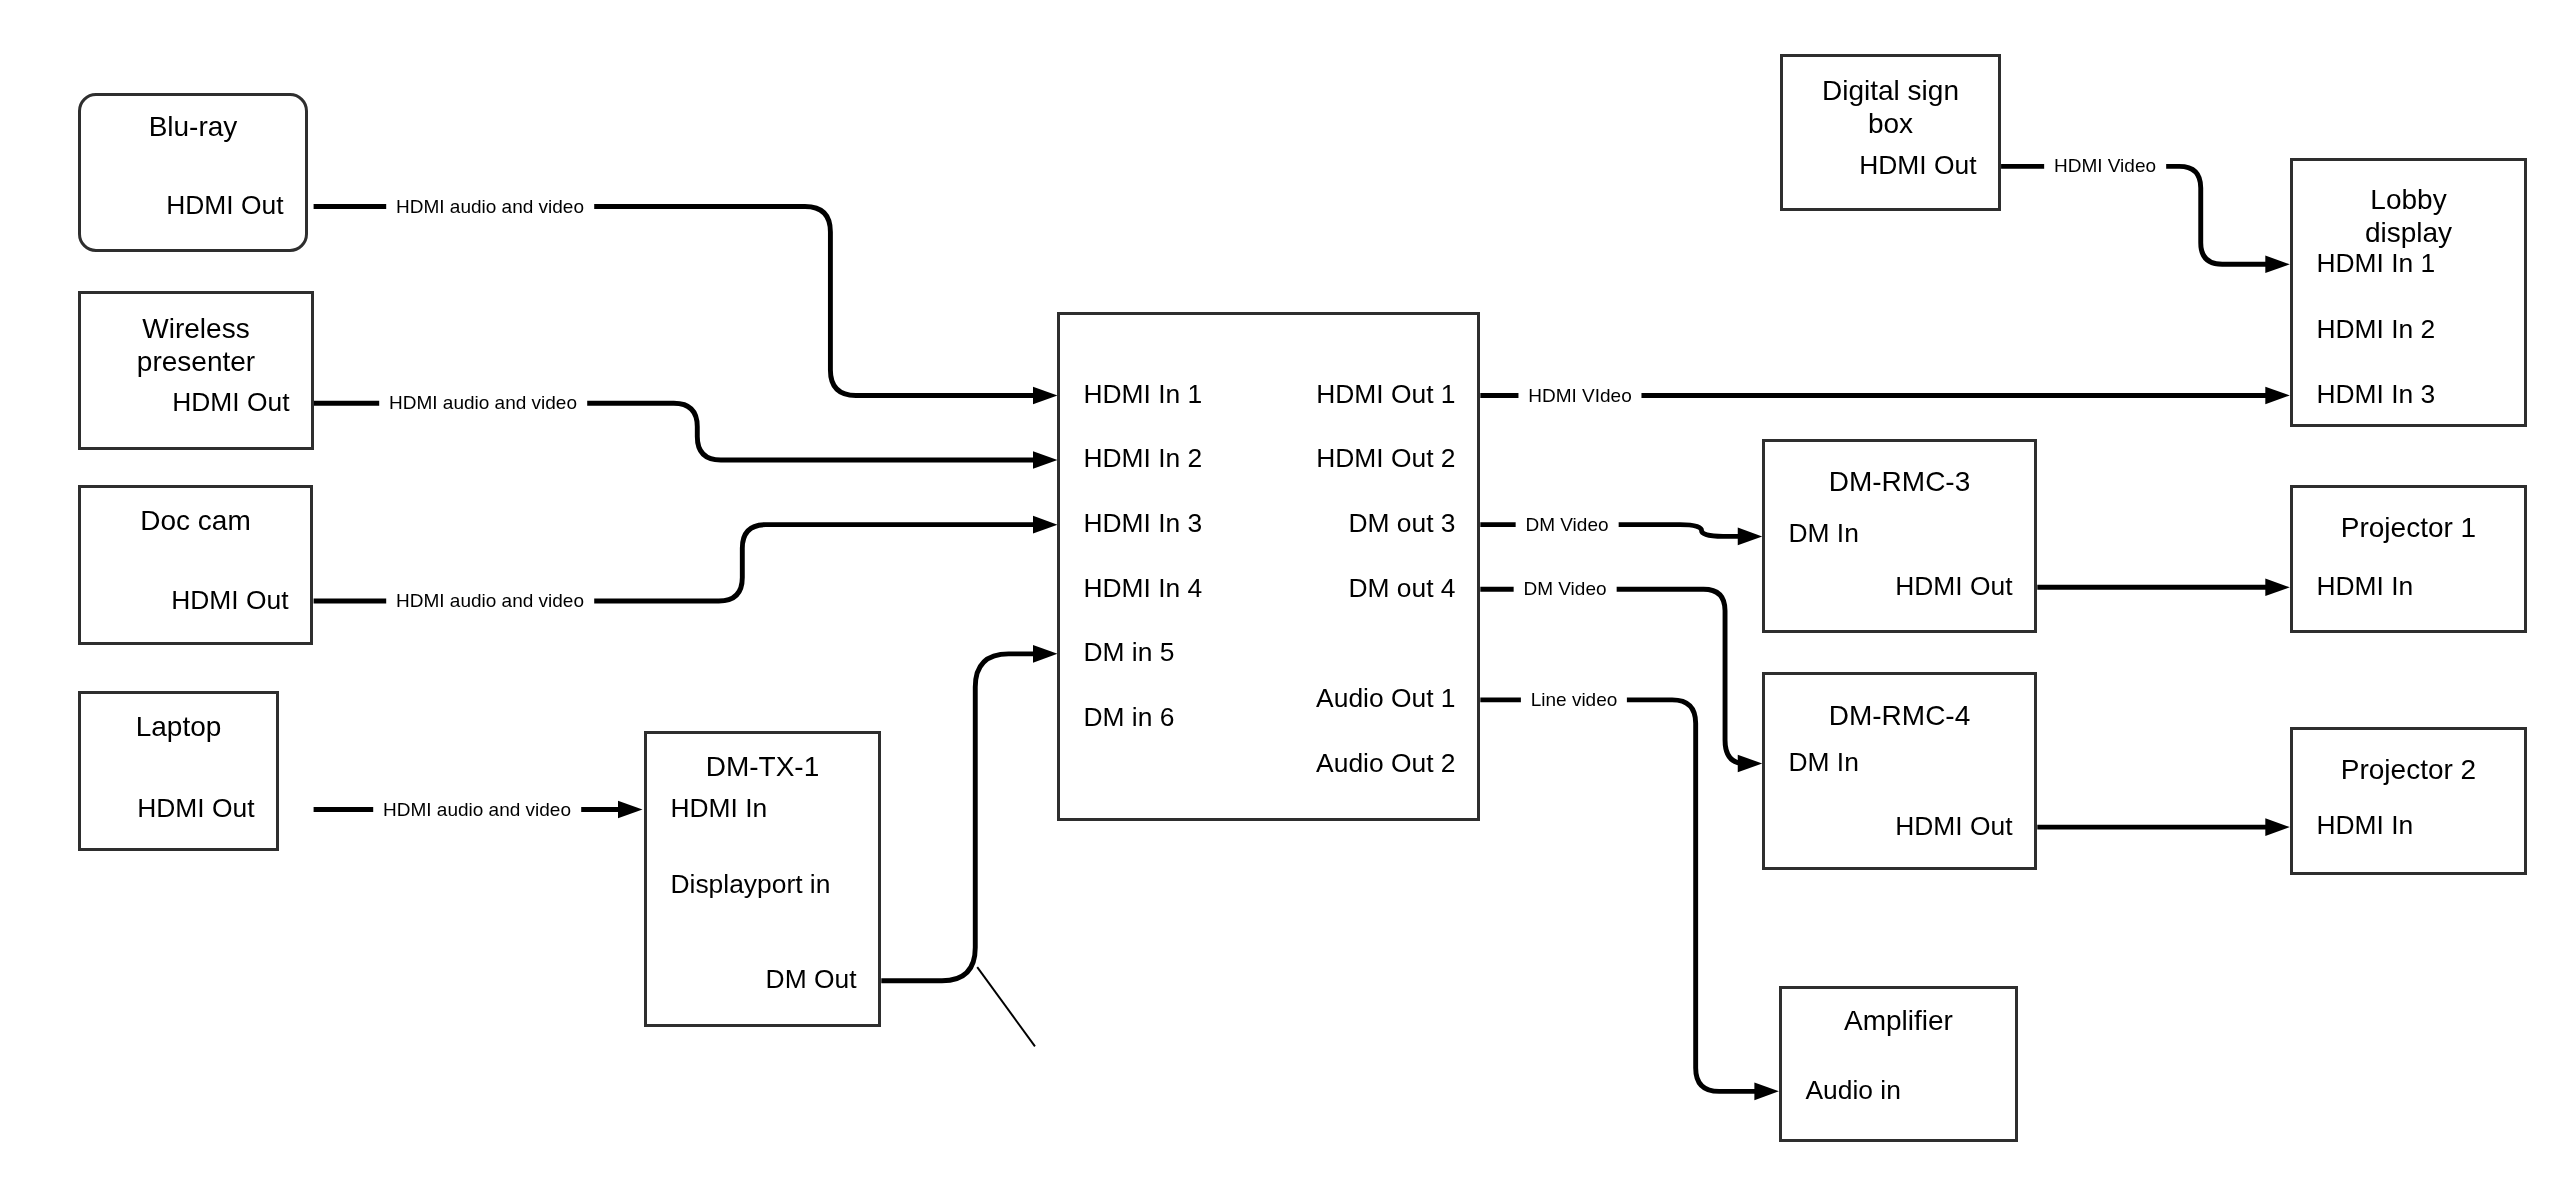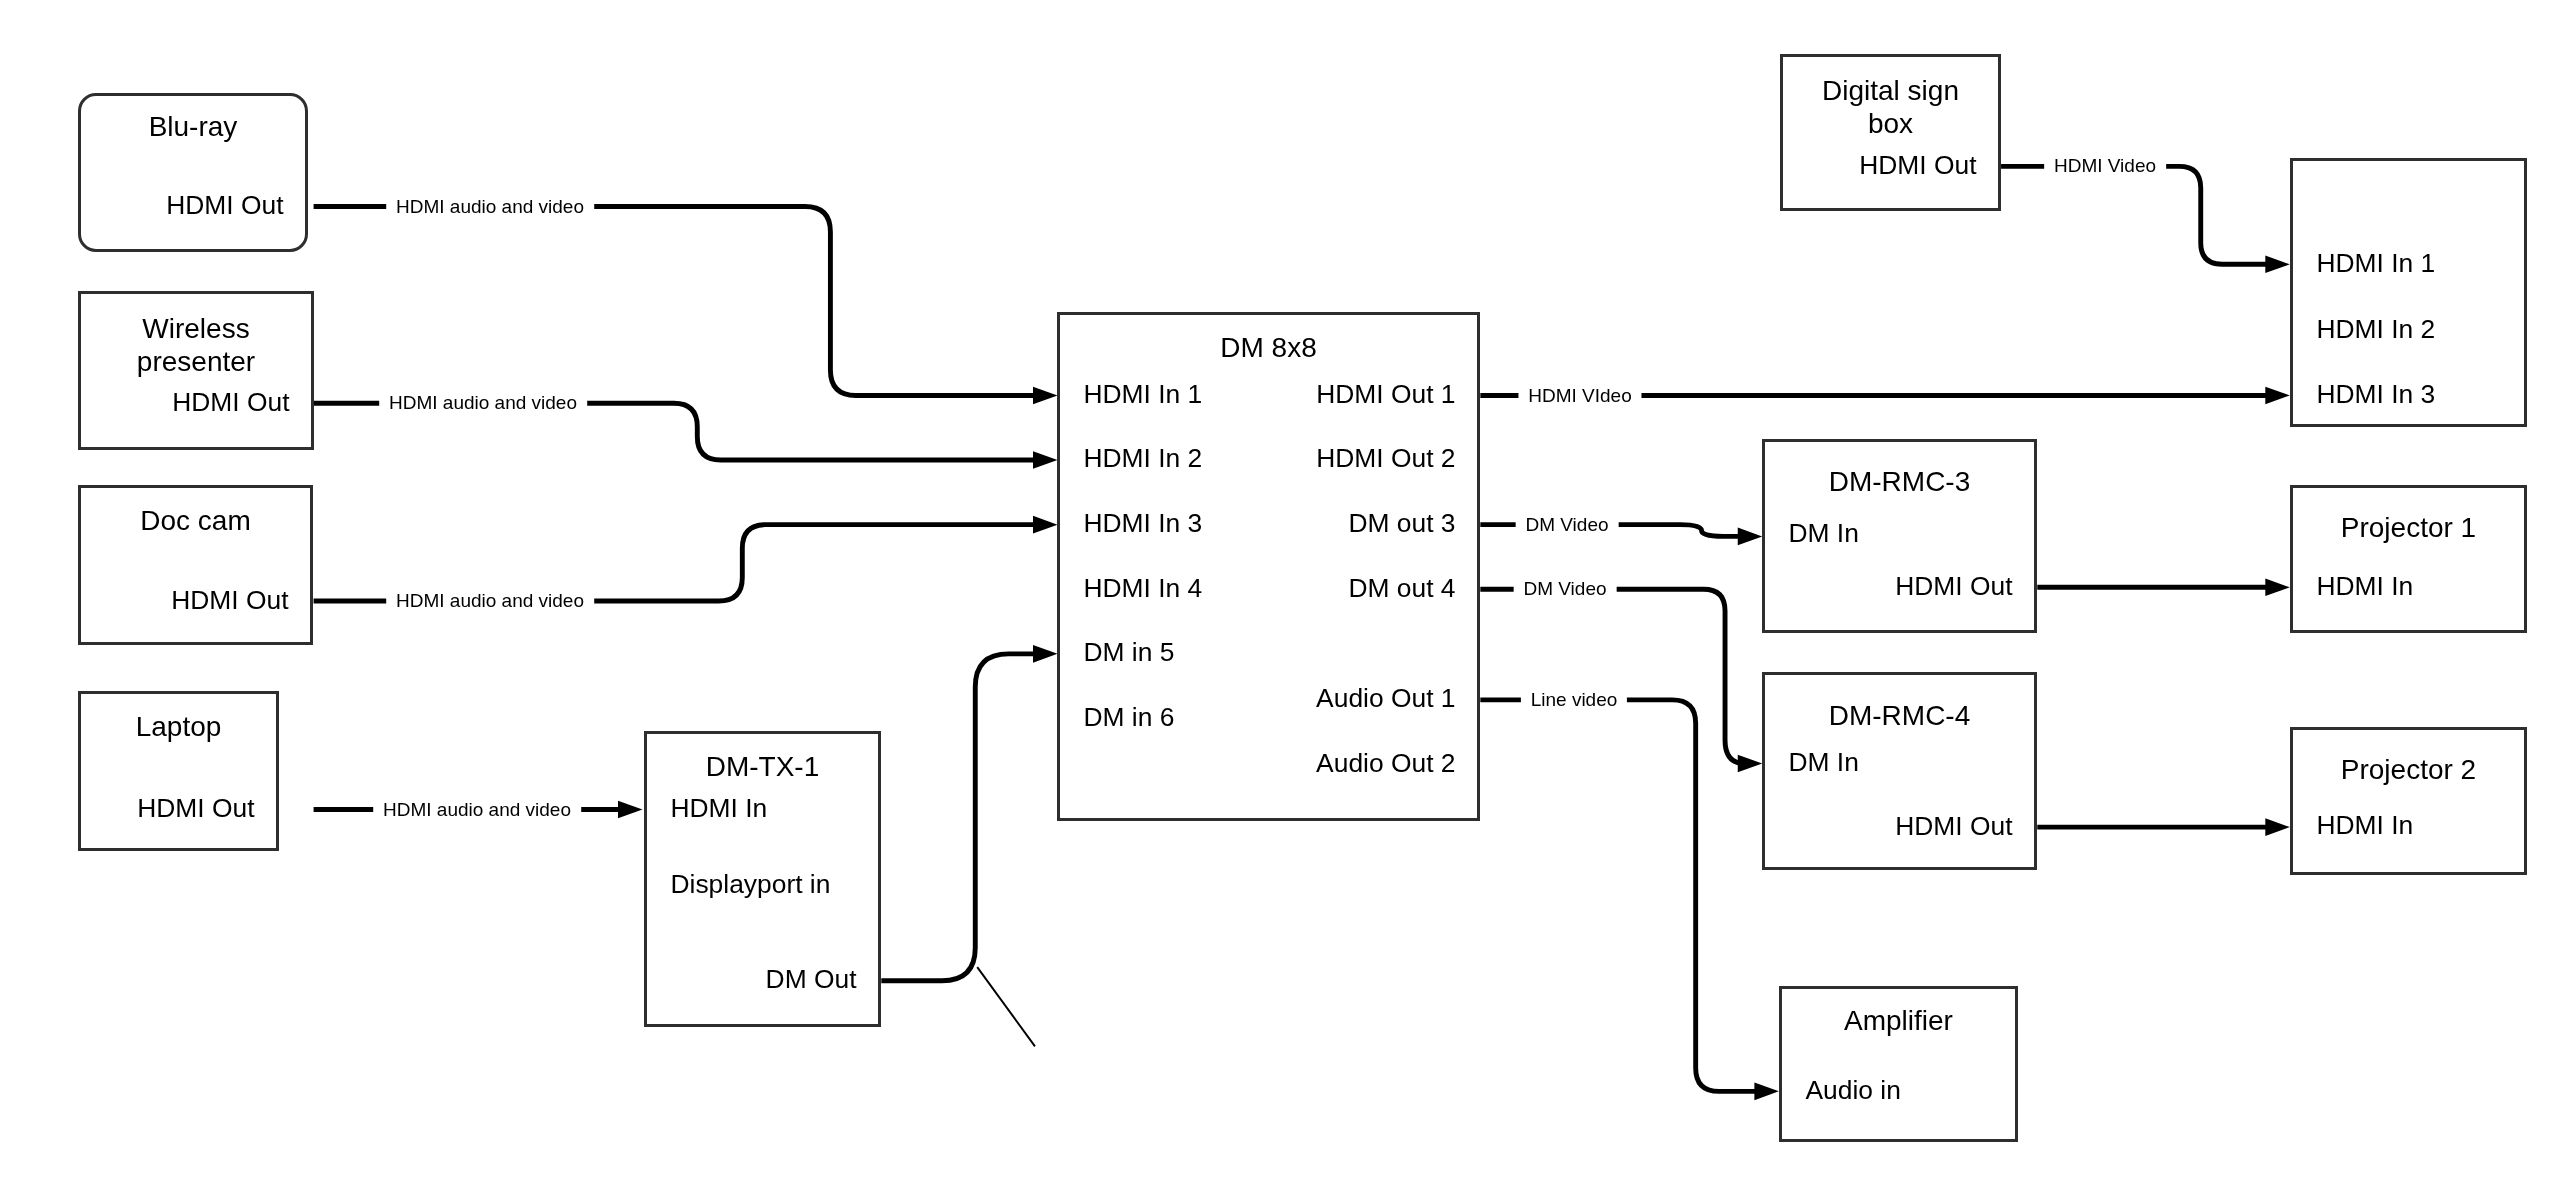--- a/index.html
+++ b/index.html
@@ -95,23 +95,20 @@
     </div>
     <div class="node" style="left: 644px; top: 731px; width: 237px; height: 296px; border-color: rgb(46, 46, 46);">
       <div class="node-title" style="top: 15.7px;">
         <div>DM-TX-1</div>
       </div>
       <div class="port left" style="top: 58px;">HDMI In</div>
       <div class="port left" style="top: 134px;">Displayport in</div>
       <div class="port right" style="top: 229px;">DM Out</div>
     </div>
     <div class="node" style="left: 1057px; top: 312px; width: 423px; height: 509px; border-color: rgb(46, 46, 46);">
-      <div class="node-title" style="top: 15.7px;">
-        <div>DM 8x8</div>
-      </div>
       <div class="port left" style="top: 63px;">HDMI In 1</div>
       <div class="port left" style="top: 127px;">HDMI In 2</div>
       <div class="port left" style="top: 192px;">HDMI In 3</div>
       <div class="port left" style="top: 257px;">HDMI In 4</div>
       <div class="port left" style="top: 321px;">DM in 5</div>
       <div class="port left" style="top: 386px;">DM in 6</div>
       <div class="port right" style="top: 63px;">HDMI Out 1</div>
       <div class="port right" style="top: 127px;">HDMI Out 2</div>
       <div class="port right" style="top: 192px;">DM out 3</div>
       <div class="port right" style="top: 257px;">DM out 4</div>
@@ -119,20 +116,24 @@
       <div class="port right" style="top: 432px;">Audio Out 2</div>
     </div>
     <div class="node" style="left: 1780px; top: 54px; width: 221px; height: 157px; border-color: rgb(46, 46, 46);">
       <div class="node-title" style="top: 16.6px;">
         <div>Digital sign</div>
         <div>box</div>
       </div>
       <div class="port right" style="top: 92px;">HDMI Out</div>
     </div>
     <div class="node" style="left: 2290px; top: 158px; width: 237px; height: 269px; border-color: rgb(46, 46, 46);">
+      <div class="node-title" style="top: 21.5px;">
+        <div>Lobby</div>
+        <div>display</div>
+      </div>
       <div class="port left" style="top: 86px;">HDMI In 1</div>
       <div class="port left" style="top: 152px;">HDMI In 2</div>
       <div class="port left" style="top: 217px;">HDMI In 3</div>
     </div>
     <div class="node" style="left: 1762px; top: 439px; width: 275px; height: 194px; border-color: rgb(46, 46, 46);">
       <div class="node-title" style="top: 22.5px;">
         <div>DM-RMC-3</div>
       </div>
       <div class="port left" style="top: 75px;">DM In</div>
       <div class="port right" style="top: 128px;">HDMI Out</div>

